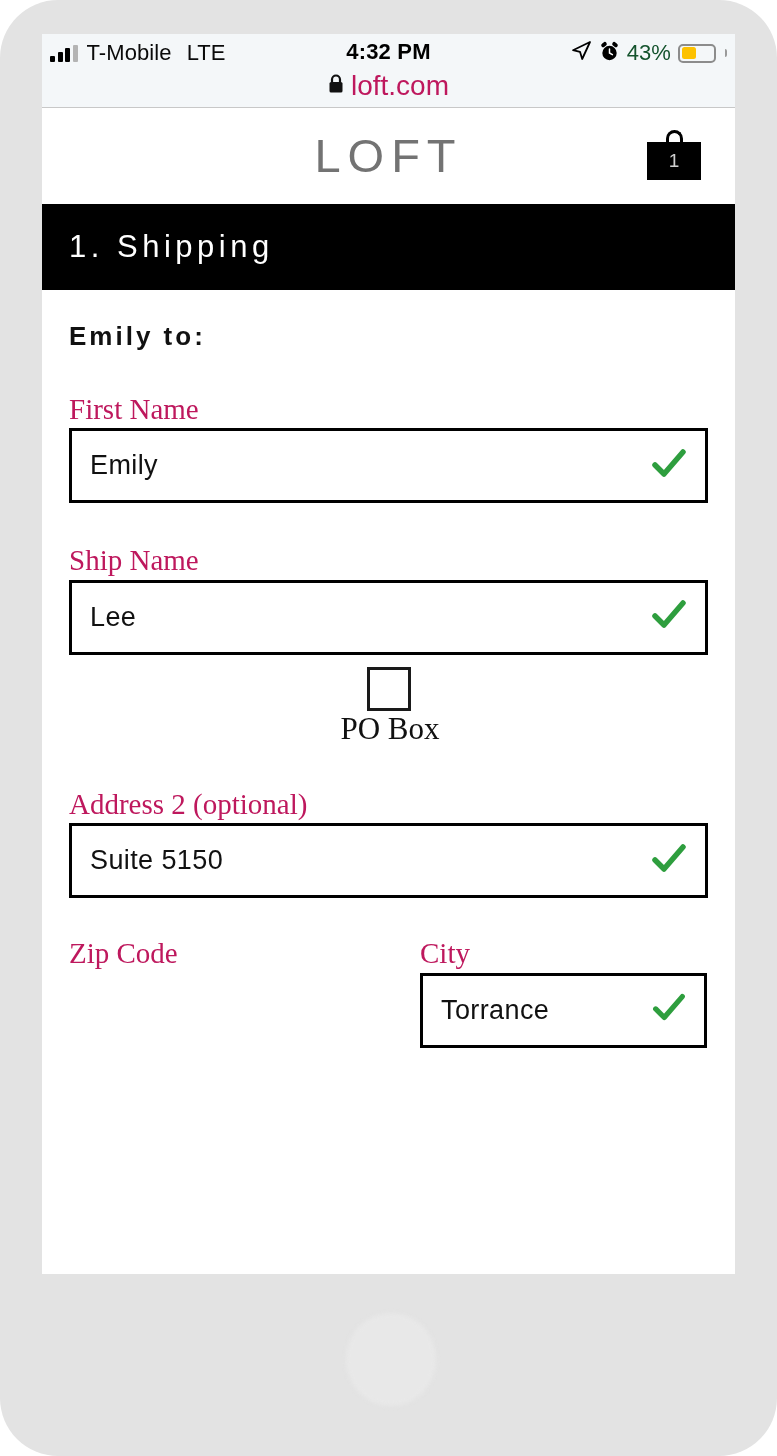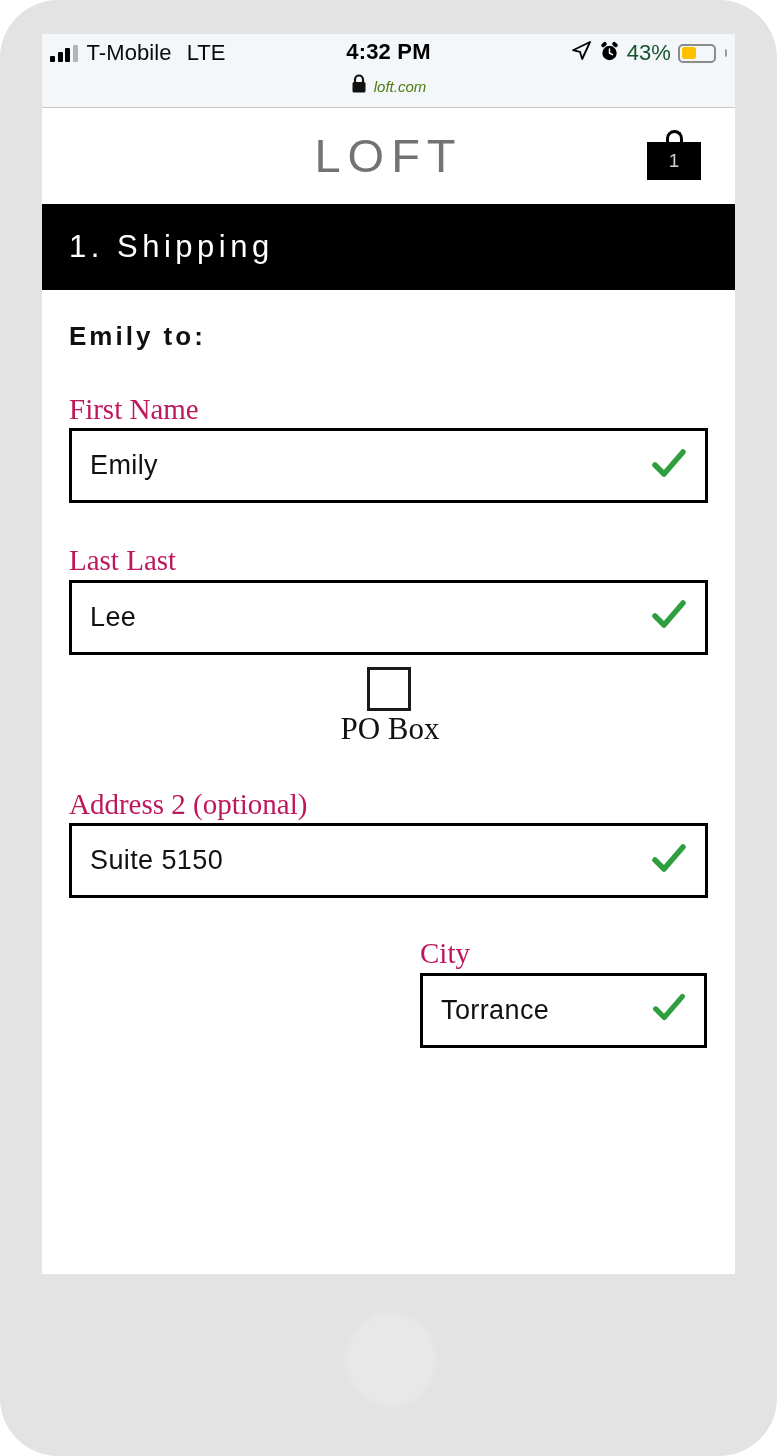--- a/index.html
+++ b/index.html
@@ -153,23 +153,22 @@
     left: 0;
     top: 37px;
     width: 693px;
     display: flex;
     align-items: center;
     justify-content: center;
     gap: 7px;
     height: 30px;
   }
   #url-text {
-    font-size: 15px;
-    color: #4d7c0f;
-    font-style: italic;
+    font-size: 28px;
+    color: #be185d;
   }
 
   
   #site-header {
     position: relative;
     width: 693px;
     height: 96px;
     background: #ffffff;
   }
   #brand-logo {
@@ -400,21 +399,21 @@
           <span class="input-value">Emily</span>
           <span class="check-mark">
             <svg width="40" height="40" viewBox="0 0 40 40">
               <path d="M6 21 L15 30 L34 8" fill="none" stroke="#2e9e3e" stroke-width="5.5" stroke-linecap="round" stroke-linejoin="round"></path>
             </svg>
           </span>
         </div>
       </div>
 
       <div class="field-block">
-        <div class="field-label">Last Last</div>
+        <div class="field-label">Ship Name</div>
         <div class="input-box">
           <span class="input-value">Lee</span>
           <span class="check-mark">
             <svg width="40" height="40" viewBox="0 0 40 40">
               <path d="M6 21 L15 30 L34 8" fill="none" stroke="#2e9e3e" stroke-width="5.5" stroke-linecap="round" stroke-linejoin="round"></path>
             </svg>
           </span>
         </div>
       </div>
 
@@ -432,20 +431,21 @@
             <svg width="40" height="40" viewBox="0 0 40 40">
               <path d="M6 21 L15 30 L34 8" fill="none" stroke="#2e9e3e" stroke-width="5.5" stroke-linecap="round" stroke-linejoin="round"></path>
             </svg>
           </span>
         </div>
       </div>
 
       <div id="zip-city-row">
 
         <div class="half-field">
+          <div class="field-label">Zip Code</div>
         </div>
 
         <div class="half-field">
           <div class="field-label">City</div>
           <div class="input-box">
             <span class="input-value">Torrance</span>
             <span class="check-mark">
               <svg width="38" height="38" viewBox="0 0 40 40">
                 <path d="M6 21 L15 30 L34 8" fill="none" stroke="#2e9e3e" stroke-width="5.5" stroke-linecap="round" stroke-linejoin="round"></path>
               </svg>

